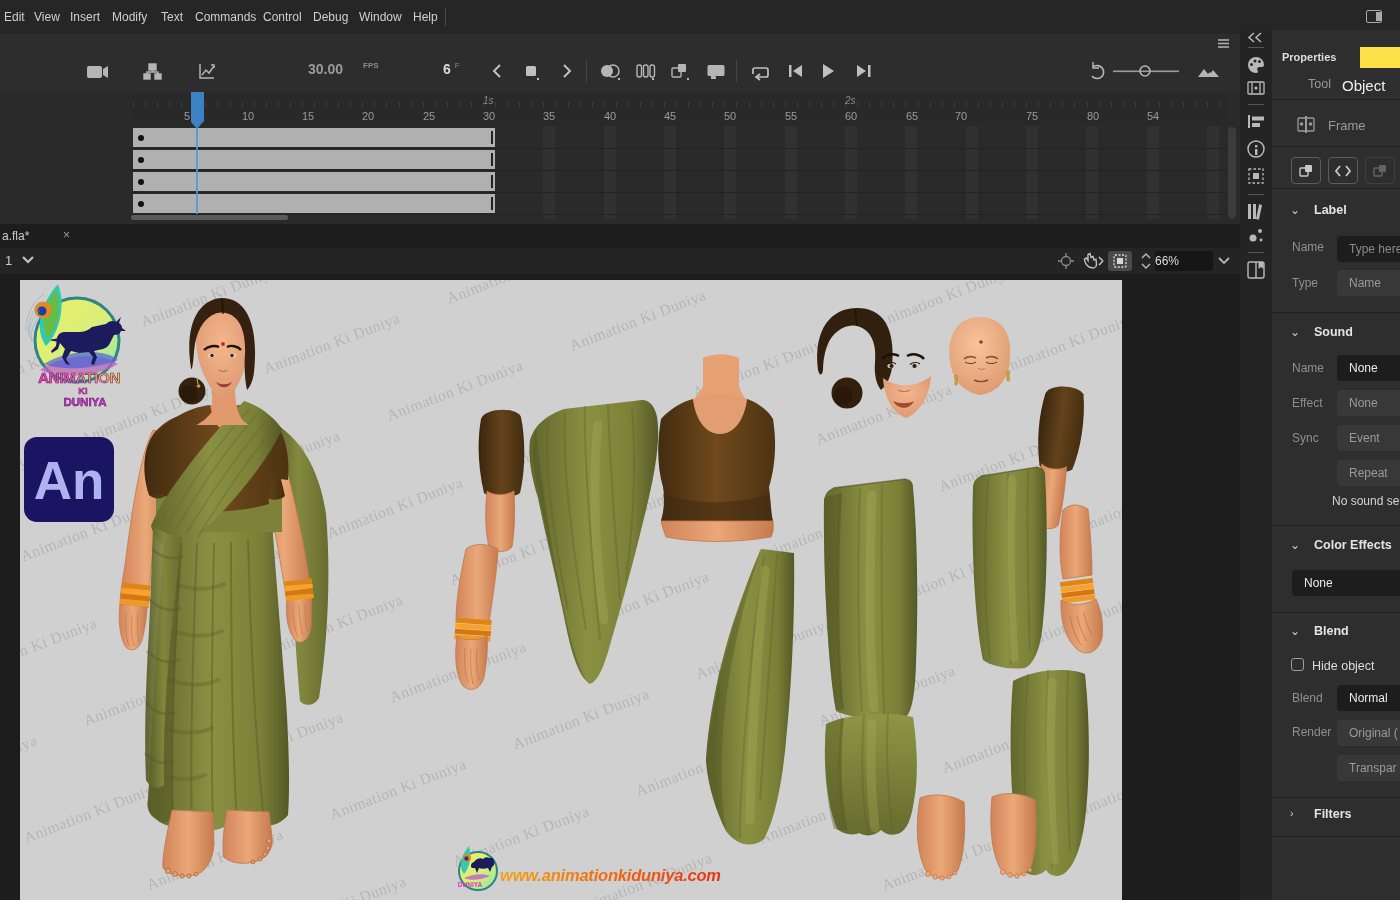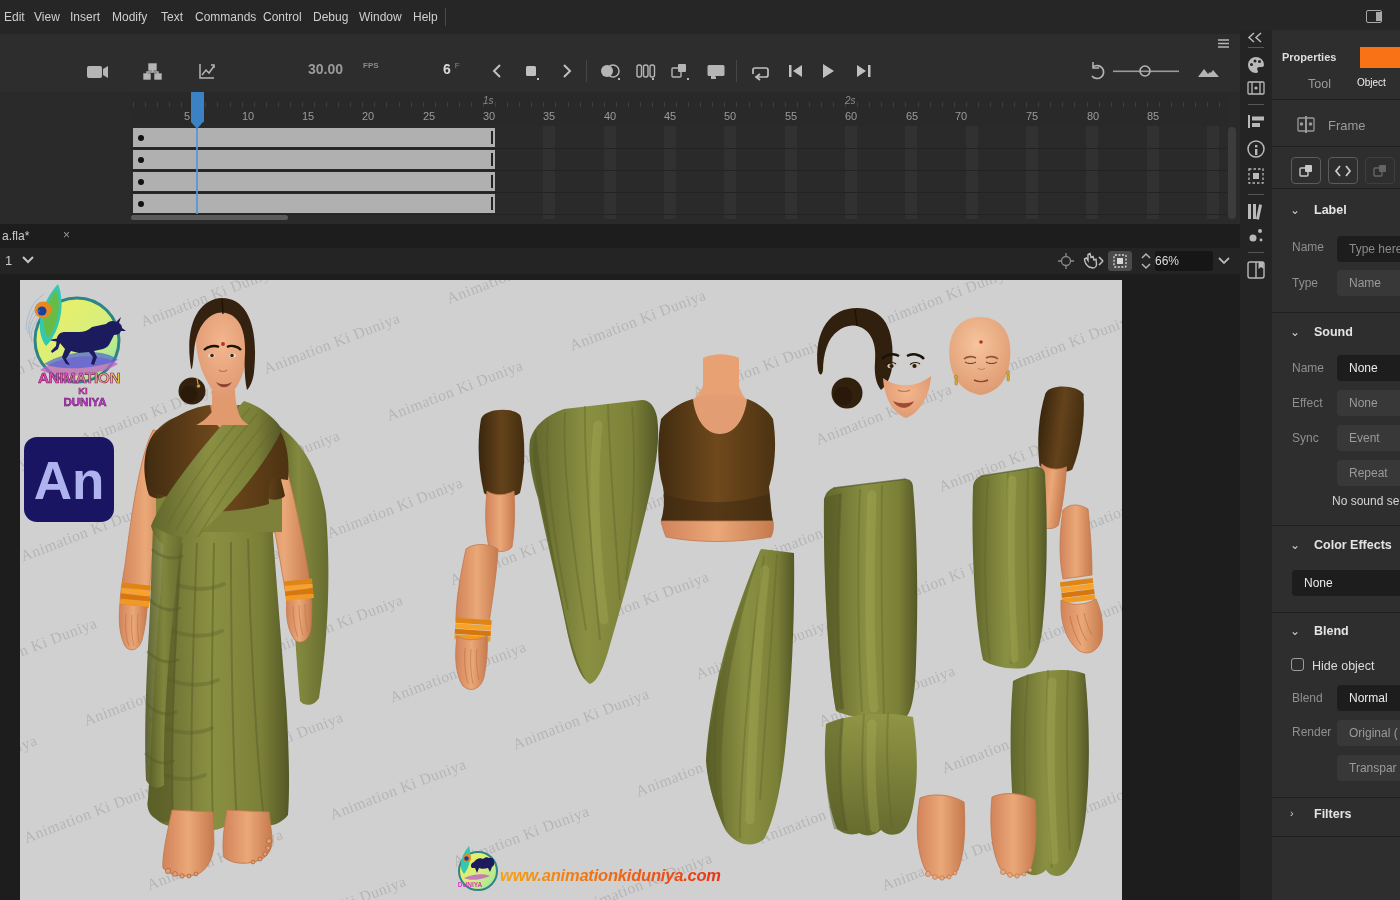--- a/index.html
+++ b/index.html
@@ -66,21 +66,21 @@
 
   
   #canvasarea { left:0; top:274px; width:1240px; height:626px; background:#1d1d1d; }
   #stage { position:absolute; left:20px; top:6px; width:1102px; height:620px; background:#d0d0d0; }
 
   
   #iconstrip { left:1240px; top:30px; width:32px; height:870px; background:#242424; }
   
   #props { left:1272px; top:30px; width:128px; height:870px; background:#2e2e2e;
     color:#c5c5c5; font-size:12px; }
-  #propstabstrip { position:absolute; left:0; top:17px; width:128px; height:21px; background:#f97316; }
+  #propstabstrip { position:absolute; left:0; top:17px; width:128px; height:21px; background:#fde047; }
   #propstab { position:absolute; left:0px; top:0px; width:88px; height:21px; background:#2e2e2e;
     color:#dedede; font-size:11px; font-weight:bold; line-height:21px; padding-left:10px;}
   .sep { position:absolute; left:0; width:128px; height:1px; background:#202020; }
   .plabel { position:absolute; left:20px; color:#8f8f8f; }
   .pinput { position:absolute; left:65px; width:70px; height:26px; border-radius:4px;
     font-size:12px; line-height:26px; padding-left:12px; }
   .dark { background:#1d1d1d; color:#8a8a8a; }
   .mid  { background:#383838; color:#9a9a9a; }
   .lite { background:#1d1d1d; color:#eaeaea; }
   .shead { position:absolute; left:42px; color:#e3e3e3; font-weight:bold; font-size:12.5px; }
@@ -218,21 +218,21 @@
         <span class="rnum" style="left:418px">35</span>
         <span class="rnum" style="left:479px">40</span>
         <span class="rnum" style="left:539px">45</span>
         <span class="rnum" style="left:599px">50</span>
         <span class="rnum" style="left:660px">55</span>
         <span class="rnum" style="left:720px">60</span>
         <span class="rnum" style="left:781px">65</span>
         <span class="rnum" style="left:830px">70</span>
         <span class="rnum" style="left:901px">75</span>
         <span class="rnum" style="left:962px">80</span>
-        <span class="rnum" style="left:1022px">85</span>
+        <span class="rnum" style="left:1022px">54</span>
       </div>
       <div class="shadecol" style="left:412px"></div>
       <div class="shadecol" style="left:473px"></div>
       <div class="shadecol" style="left:533px"></div>
       <div class="shadecol" style="left:593px"></div>
       <div class="shadecol" style="left:654px"></div>
       <div class="shadecol" style="left:714px"></div>
       <div class="shadecol" style="left:774px"></div>
       <div class="shadecol" style="left:835px"></div>
       <div class="shadecol" style="left:895px"></div>
@@ -894,21 +894,21 @@
           <path d="M16 232 v16"></path>
           <path d="M18.5 232 v7 l2.5 -2 l2.5 2 v-7" fill="#b9b9b9" stroke="none"></path>
         </g>
     </svg>
   </div>
   <div class="abs" id="props">
     <div id="propstabstrip">
         <div id="propstab">Properties</div>
       </div>
     <span style="position:absolute;left:36px;top:47px;color:#9a9a9a;font-size:12.5px;">Tool</span>
-    <span style="position:absolute;left:85px;top:47px;color:#efefef;font-size:10px;">Object</span>
+    <span style="position:absolute;left:70px;top:47px;color:#efefef;font-size:15px;">Object</span>
     <div class="sep" style="top:69px"></div>
     <svg style="position:absolute;left:24px;top:85px" width="20" height="20" viewBox="0 0 20 20">
       <rect x="2" y="3" width="16" height="13" rx="1" fill="none" stroke="#9a9a9a" stroke-width="1.3"></rect>
       <rect x="9" y="1" width="2" height="17" fill="#9a9a9a"></rect>
       <circle cx="5.5" cy="9" r="1.8" fill="#9a9a9a"></circle>
         <circle cx="14.5" cy="9" r="1.8" fill="#9a9a9a"></circle>
     </svg>
     <span style="position:absolute;left:56px;top:88px;color:#9a9a9a;font-size:13px;">Frame</span>
     <div class="sep" style="top:116px"></div>
     <div class="pbtn" style="left:19px;top:127px;">

